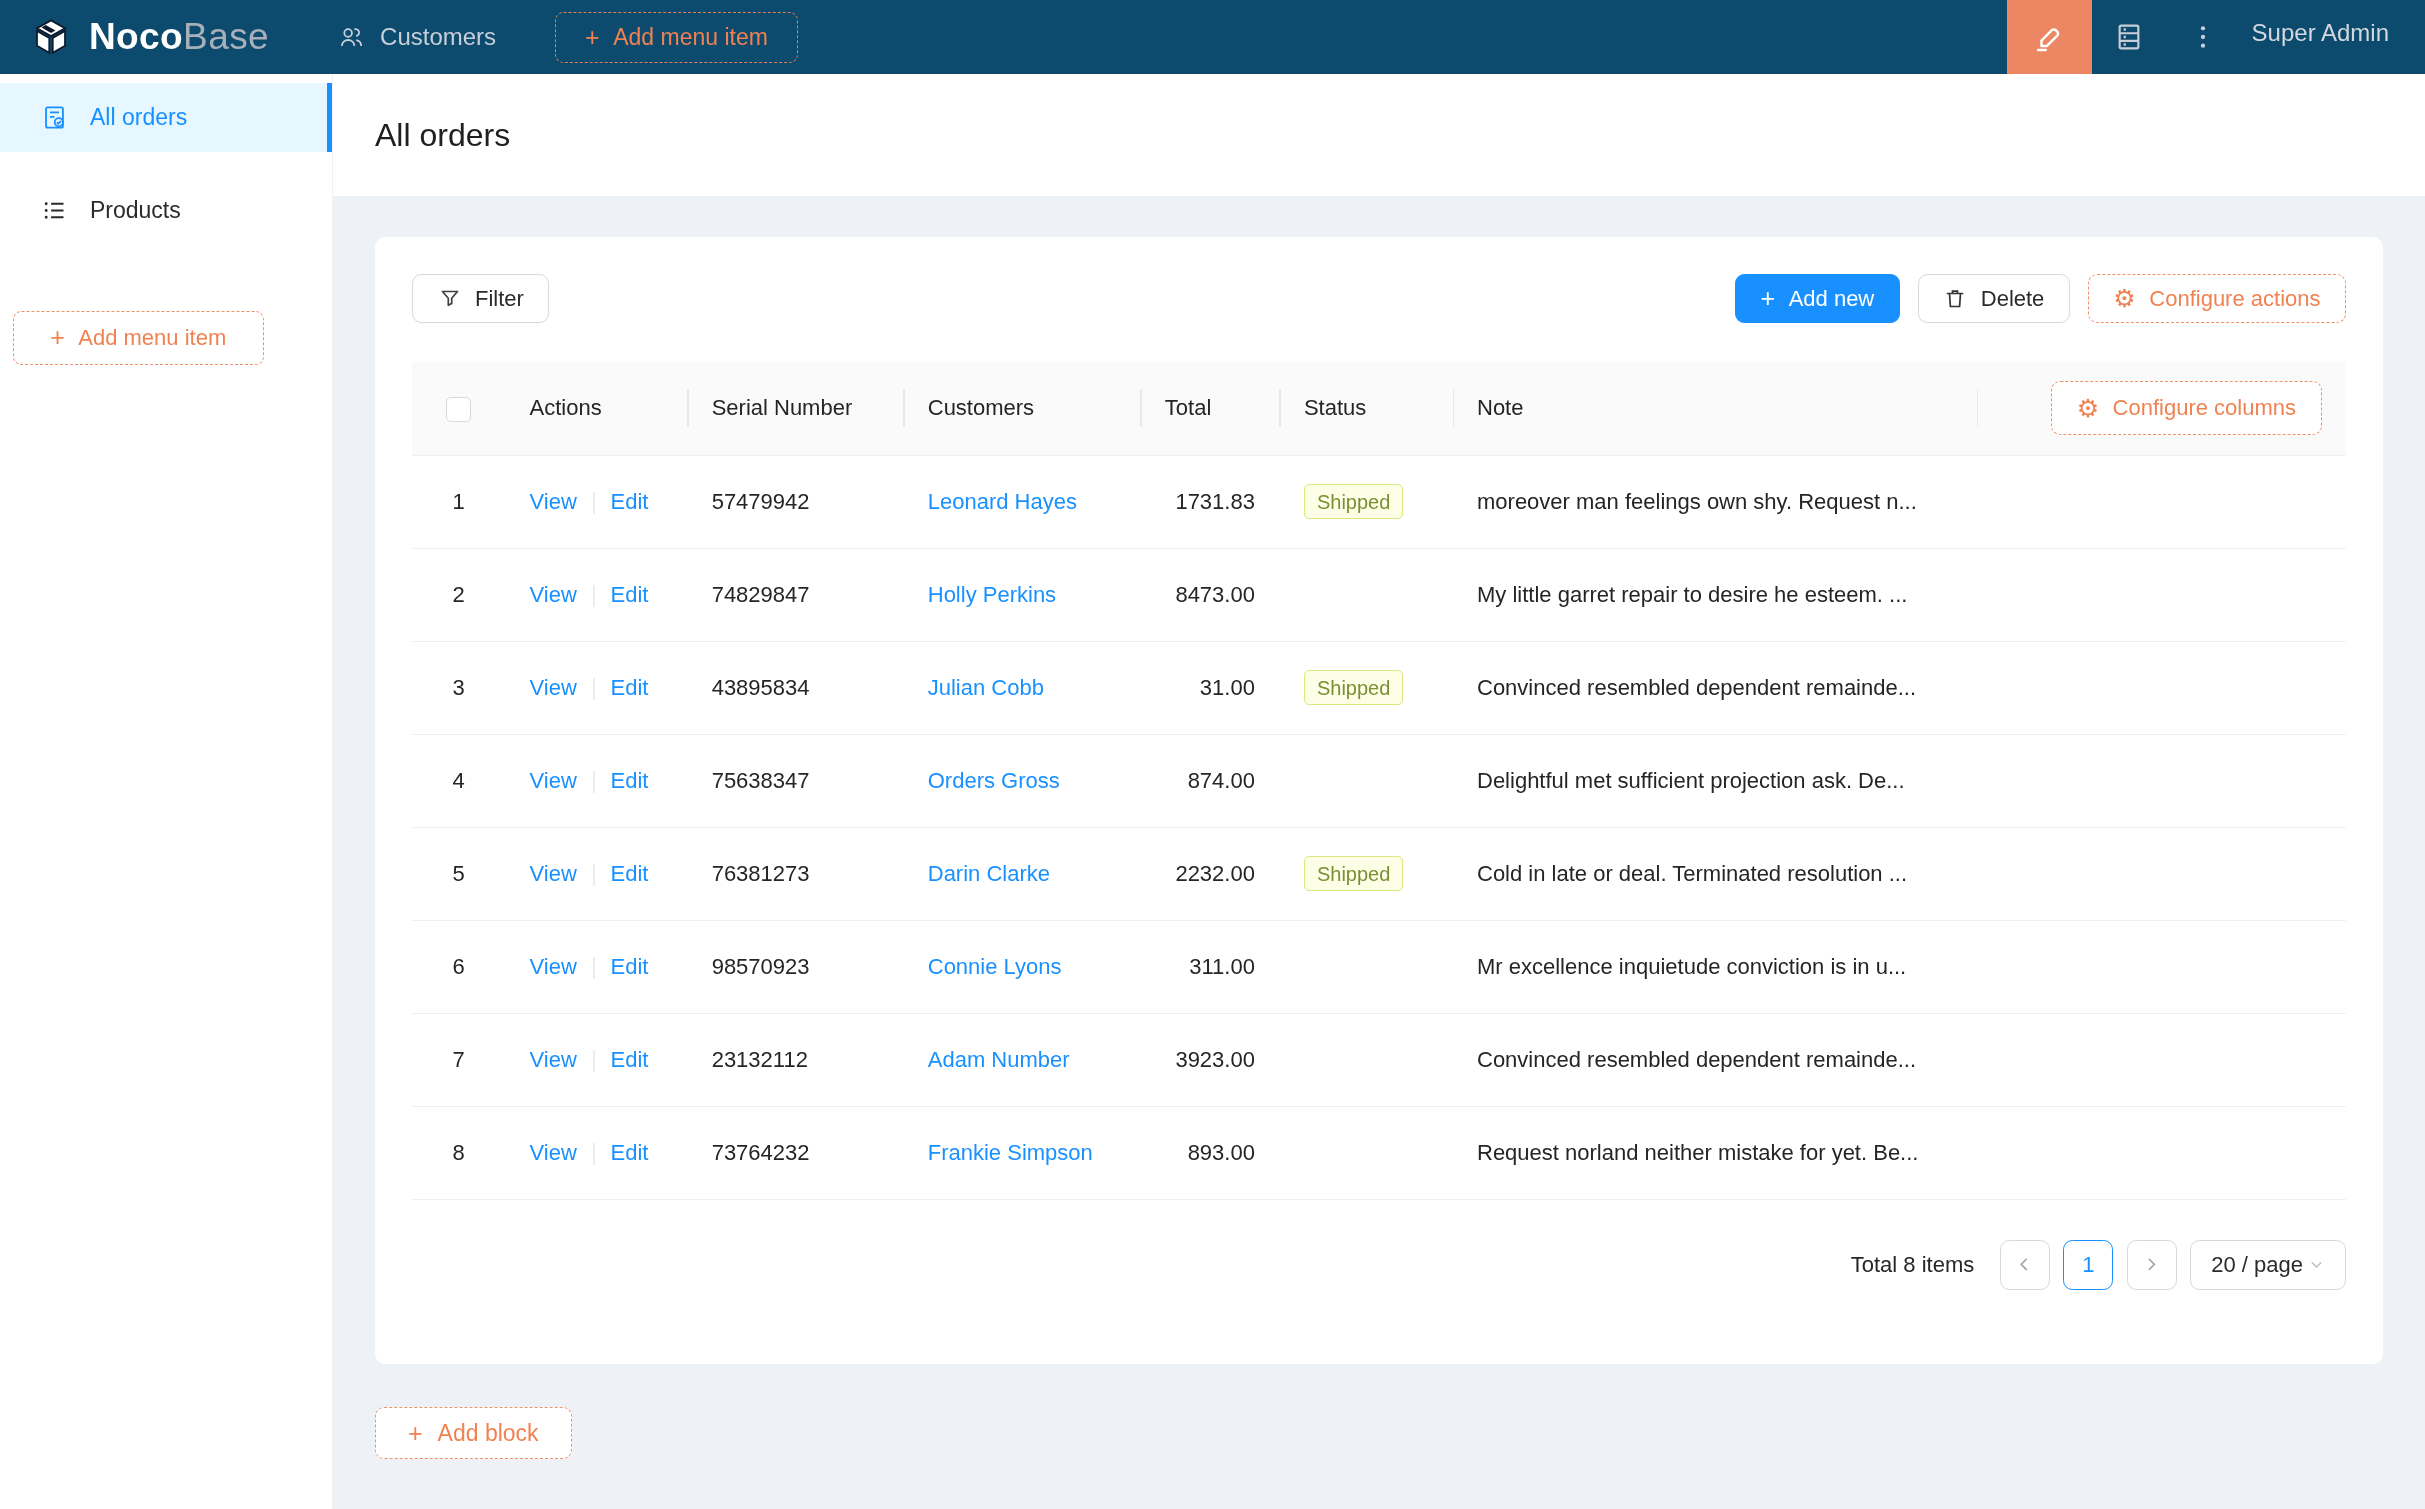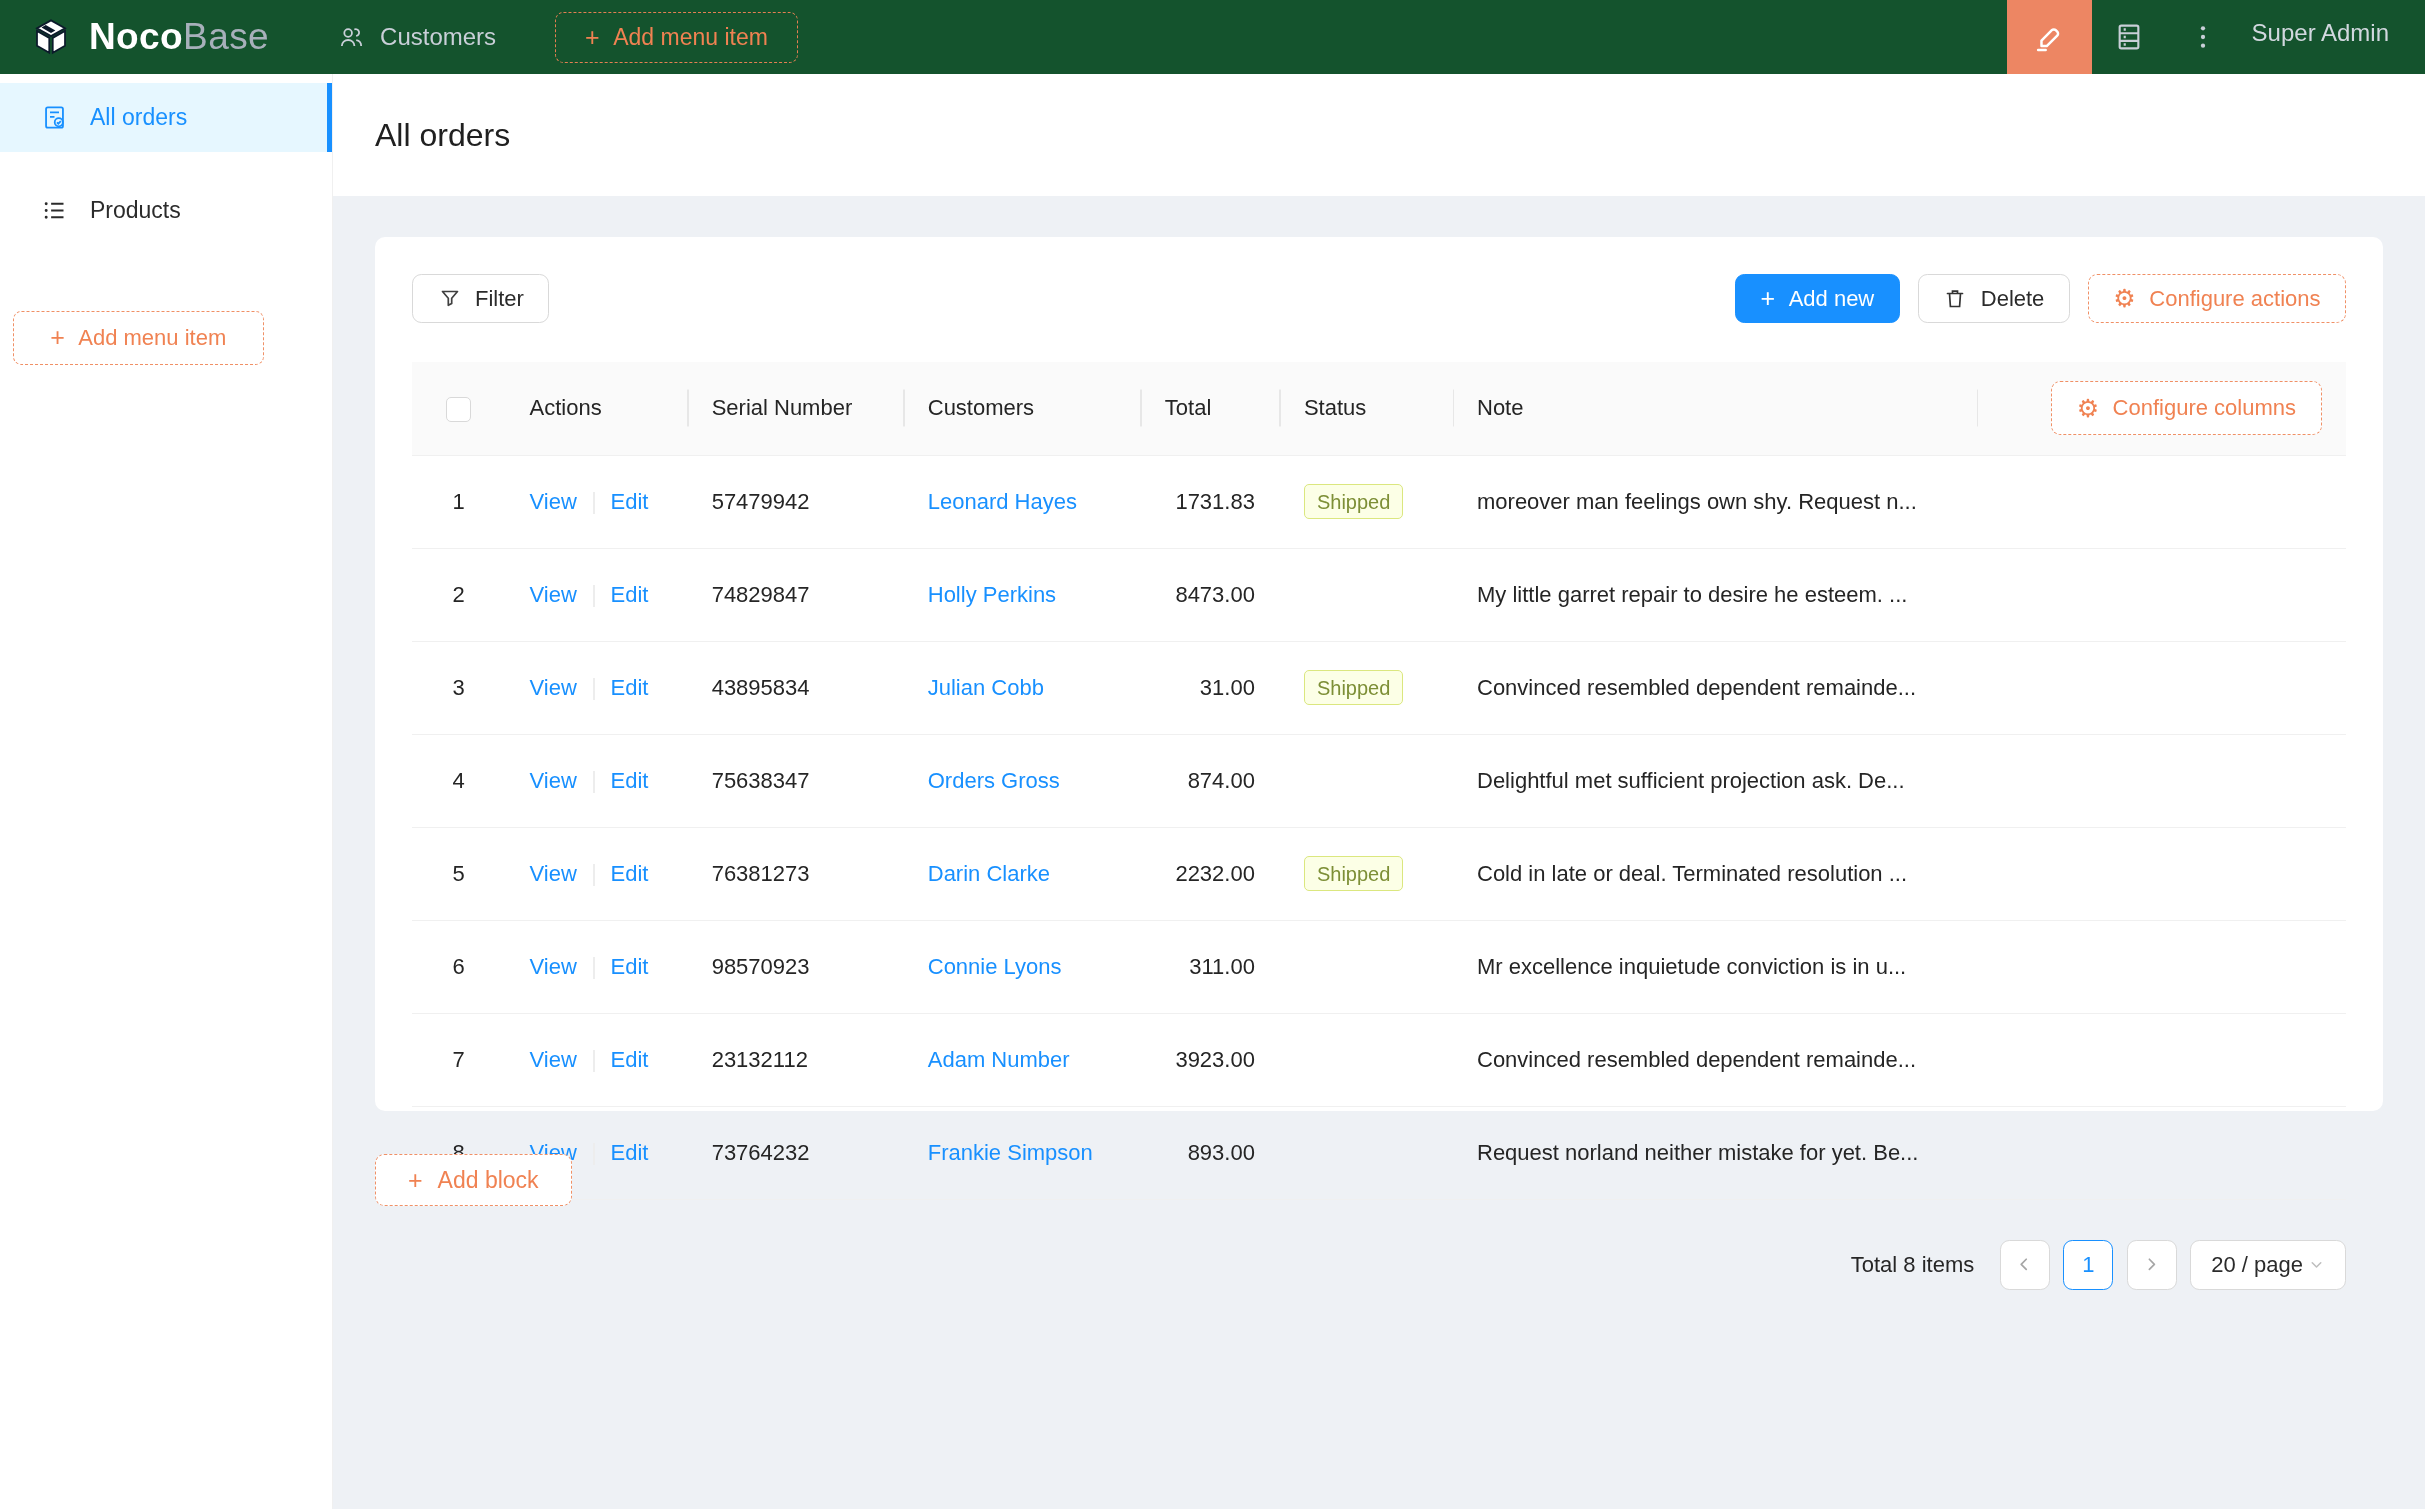--- a/index.html
+++ b/index.html
@@ -1,21 +1,21 @@
 <!DOCTYPE html>
 <html style="font-size:13.5px"><head>
 <meta charset="utf-8">
 <style>
   * { margin:0; padding:0; box-sizing:border-box; }
   html,body { width:2426px; height:1509px; overflow:hidden;
     font-family:"Liberation Sans","DejaVu Sans",sans-serif;
     background:#eef1f5; color:#262626; }
 
   
-  .topbar { height:74px; background:#14532d; display:flex; align-items:stretch; }
+  .topbar { height:74px; background:#0c4a6e; display:flex; align-items:stretch; }
   .logo-wrap { display:flex; align-items:center; gap:17px; padding:0 35px 0 30px; }
   .logo-cube { width:42px; height:42px; }
   .brand { font-size:37px; letter-spacing:0.4px; white-space:nowrap; }
   .brand b { color:#ffffff; font-weight:700; }
   .brand span { color:#a7b0ba; font-weight:300; }
   .nav-tab { display:flex; align-items:center; gap:15px; padding:0 34px;
     color:#c9cfd8; font-size:24px; cursor:pointer; }
   .nav-tab.active { background:#2a3a4e; color:#ffffff; }
   .nav-tab svg { width:27px; height:27px; }
   .tb-add { align-self:center; margin-left:25px; height:51px;
@@ -49,21 +49,21 @@
     font-size:22px; display:inline-flex; align-items:center; justify-content:center;
     gap:13.5px; cursor:pointer; }
 
   .main { flex:1; display:flex; flex-direction:column; }
   .page-header { height:122px; background:#ffffff; display:flex; align-items:center;
     padding-left:42px; }
   .page-title { font-size:32px; font-weight:500; color:#202020; }
   .content { flex:1; background:#eef1f5; padding:41px 43px 0 42px; }
 
   
-  .card { background:#ffffff; border-radius:10px; padding:37px; height:874px; }
+  .card { background:#ffffff; border-radius:10px; padding:37px; height:1127px; }
   .toolbar { display:flex; align-items:center; margin-bottom:39px; }
   .btn { height:49px; border-radius:9.3px; font-size:22px; display:inline-flex;
     align-items:center; gap:13.5px; padding:0 24.5px; background:#fff;
     border:1.7px solid #d9d9d9; color:#2b2b2b; cursor:pointer; white-space:nowrap; }
   .btn svg { width:24px; height:24px; }
   .btn-primary { background:#1890ff; border-color:#1890ff; color:#fff; }
   .btn-dashed { border-style:dashed; border-color:#f09066; color:#f08252; }
   .gear { font-size:25px; line-height:1; }
   .toolbar-right { margin-left:auto; display:flex; gap:18px; }
 

